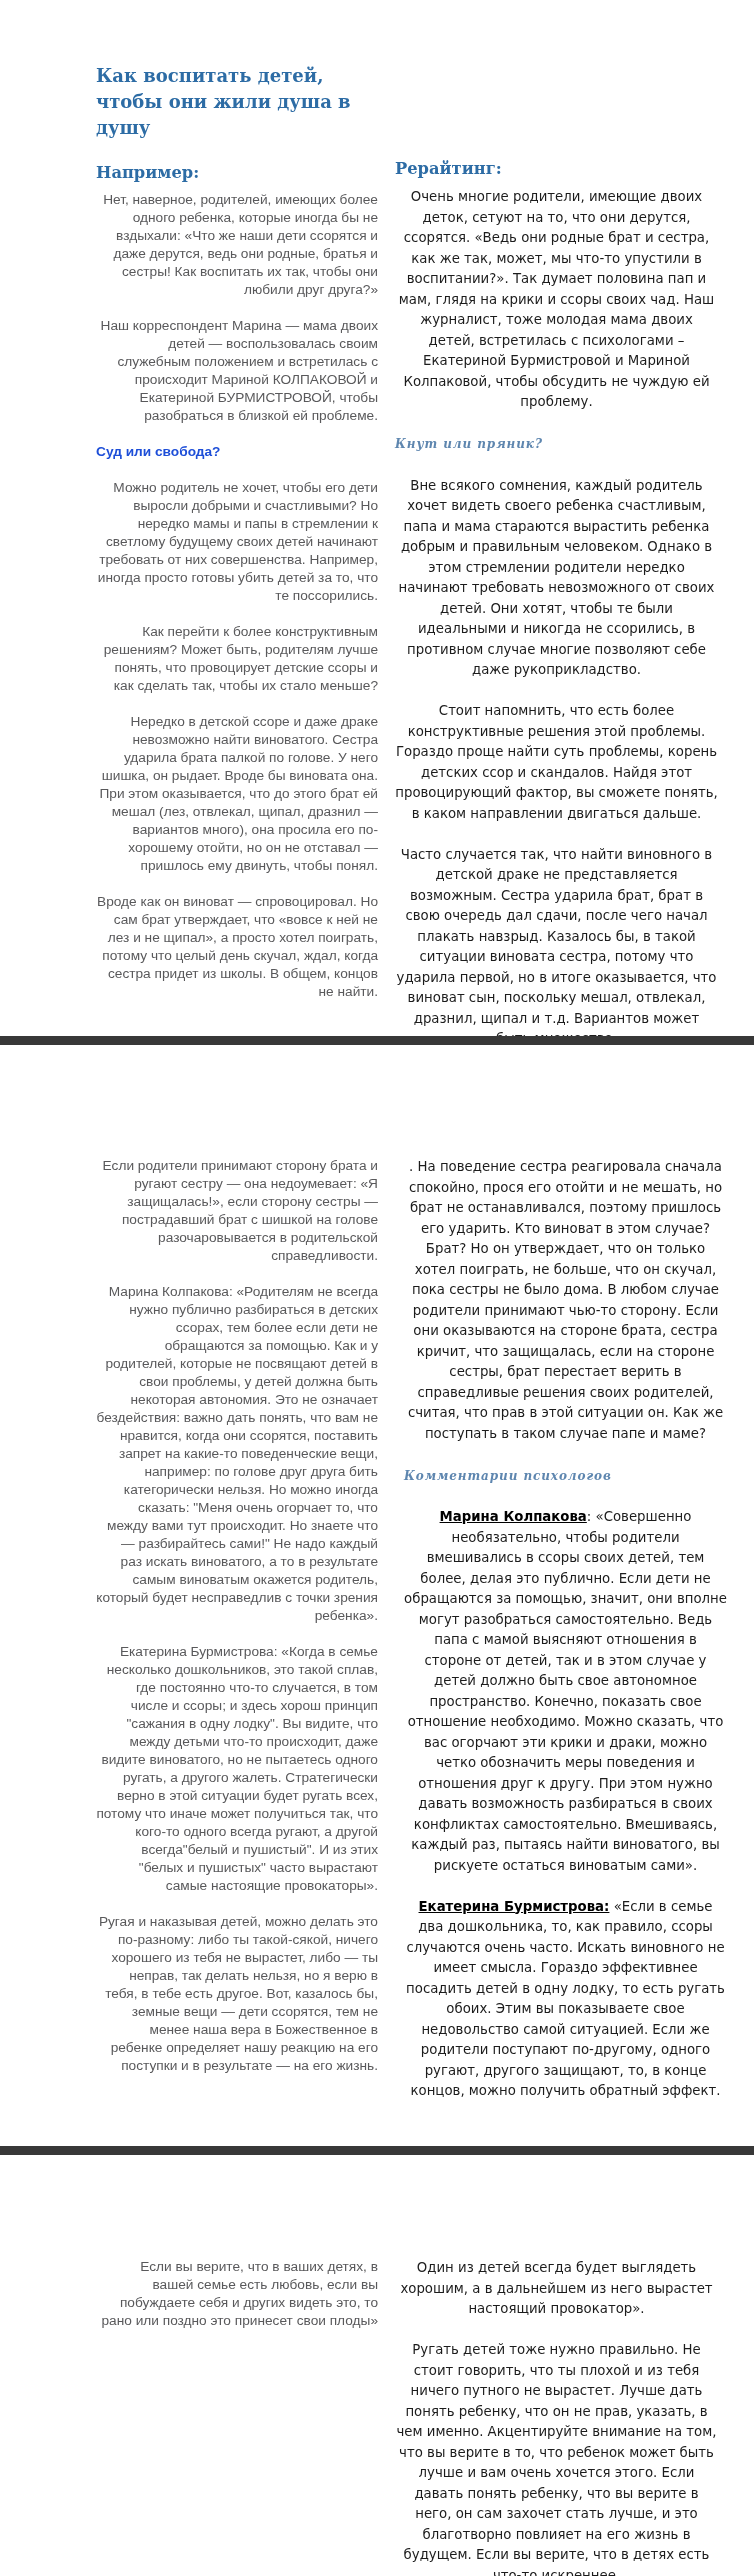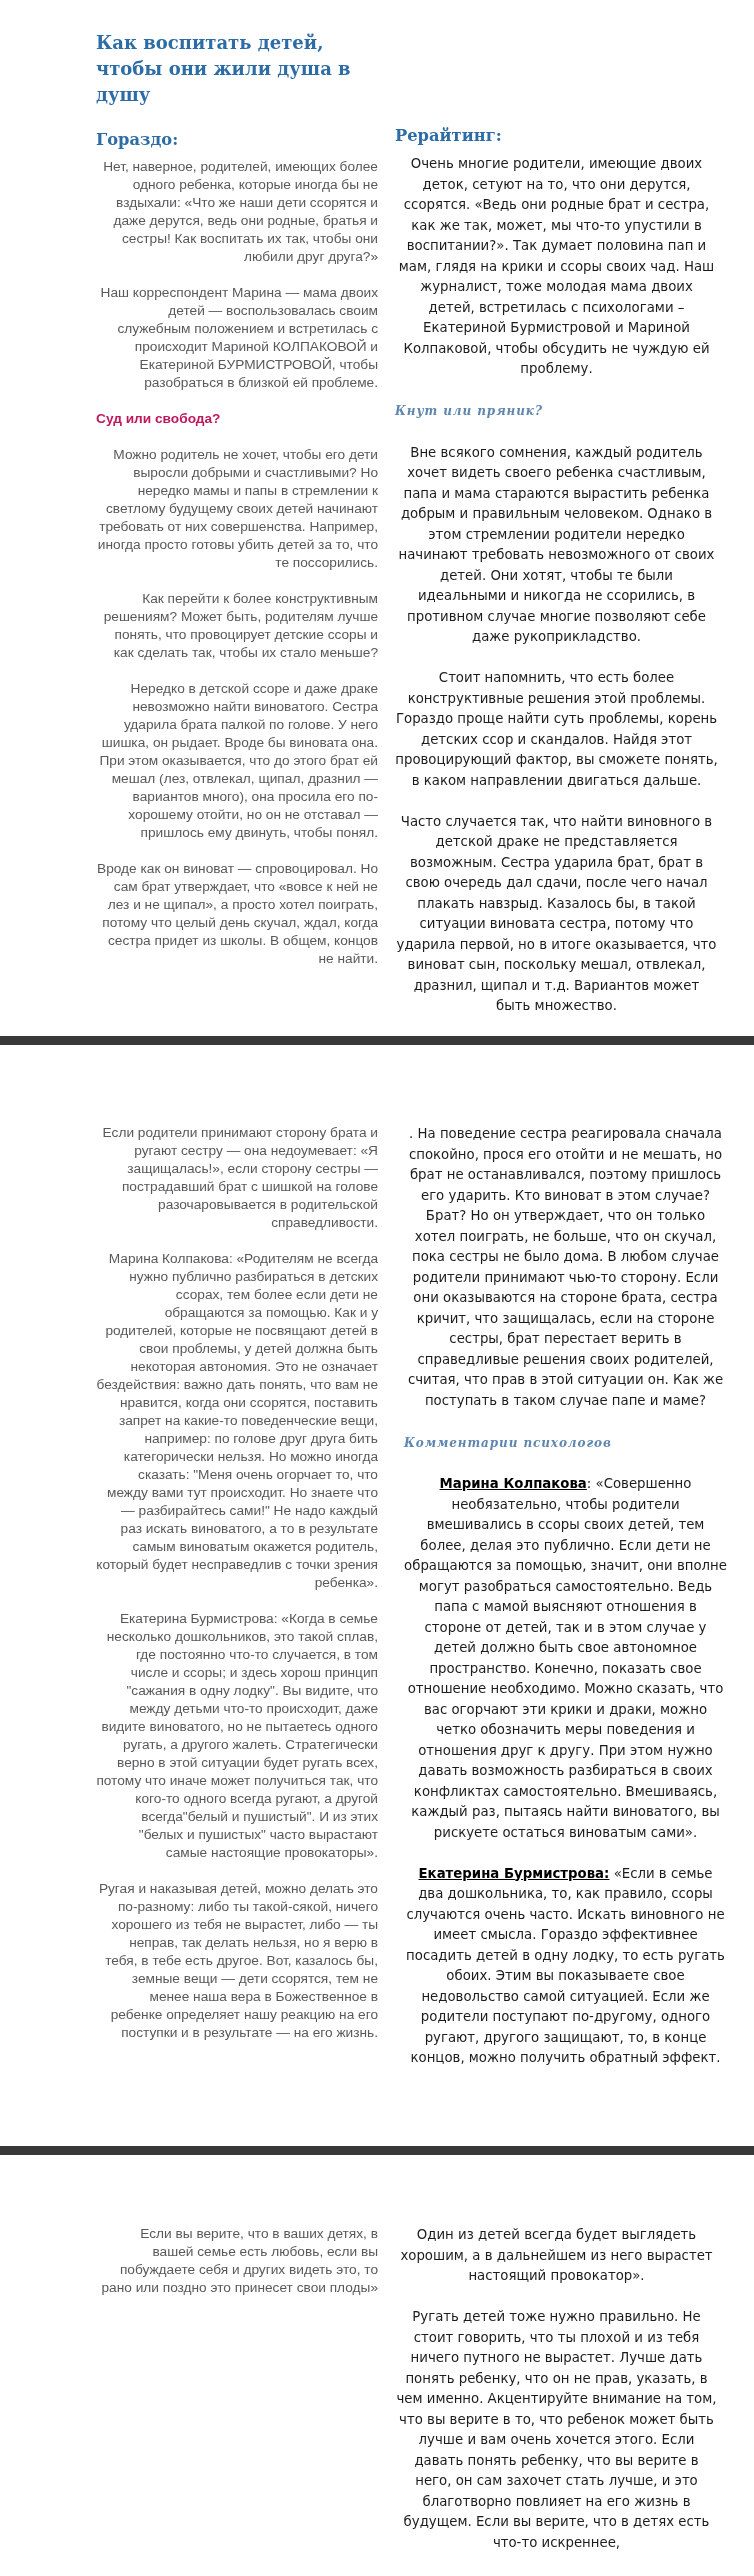--- a/index.html
+++ b/index.html
@@ -2,21 +2,21 @@
 <html style="font-size:13.7px"><head>
 <meta charset="utf-8">
 <style>
   html,body{margin:0;padding:0;}
   body{
     width:755px;height:2576px;position:relative;background:#ffffff;
     overflow:hidden;font-family:"Liberation Sans",sans-serif;
     -webkit-font-smoothing:antialiased;
   }
   .section{position:absolute;left:96px;width:623px;display:grid;
-    grid-template-columns:282px 323px;column-gap:17px;}
+    grid-template-columns:282px 323px;column-gap:17px;margin-top:33px;}
   #section1{top:30px;}
   #section2{top:1124px;gap:26px;}
   #section3{top:2225px;}
   .bar{position:absolute;left:0;width:755px;height:9.4px;background:#383838;}
   #bar1{top:1036px;}
   #bar2{top:2146px;}
 
   .page-title{
     font-family:"DejaVu Serif","Liberation Serif",serif;
     font-weight:bold;font-size:18px;line-height:26px;color:#2d6ca5;
@@ -24,21 +24,21 @@
   }
   .col-heading{
     font-family:"DejaVu Serif","Liberation Serif",serif;
     font-weight:bold;font-size:16.3px;line-height:20.5px;color:#2d6ca5;
     margin:0 0 7.7px 0;
   }
   .col-left p{
     font-size:13.7px;line-height:18px;color:#59595b;margin:0 0 18px 0;text-align:right;
   }
   .sub-dark{
-    font-size:13.7px;line-height:18px;font-weight:bold;color:#be185d;
+    font-size:13.7px;line-height:18px;font-weight:bold;color:#1d4ed8;
     margin:8.6px 0 18px 0;
   }
   .col-right{padding-top:0;}
   #section1 .col-right{padding-top:96px;}
   .col-right p{
     font-family:"DejaVu Sans","Liberation Sans",sans-serif;
     font-size:13.3px;line-height:20.5px;color:#1c1c1c;margin:0 0 20.5px 0;text-align:center;
   }
   .sub-italic{
     font-family:"DejaVu Serif","Liberation Serif",serif;
@@ -46,21 +46,21 @@
     margin:5.1px 0 20.5px 0;letter-spacing:0.9px;
   }
   .author-name{font-weight:bold;text-decoration:underline;color:#000000;}
 </style>
 </head>
 <body>
 
 <div class="section" id="section1">
   <div class="col-left">
     <h1 class="page-title">Как воспитать детей, чтобы они жили душа в душу</h1>
-    <h2 class="col-heading">Гораздо:</h2>
+    <h2 class="col-heading">Например:</h2>
     <p>Нет, наверное, родителей, имеющих более одного ребенка, которые иногда бы не вздыхали: «Что же наши дети ссорятся и даже дерутся, ведь они родные, братья и сестры! Как воспитать их так, чтобы они любили друг друга?»</p>
     <p>Наш корреспондент Марина — мама двоих детей — воспользовалась своим служебным положением и встретилась с происходит Мариной КОЛПАКОВОЙ и Екатериной БУРМИСТРОВОЙ, чтобы разобраться в близкой ей проблеме.</p>
     <h3 class="sub-dark">Суд или свобода?</h3>
     <p>Можно родитель не хочет, чтобы его дети выросли добрыми и счастливыми? Но нередко мамы и папы в стремлении к светлому будущему своих детей начинают требовать от них совершенства. Например, иногда просто готовы убить детей за то, что те поссорились.</p>
     <p>Как перейти к более конструктивным решениям? Может быть, родителям лучше понять, что провоцирует детские ссоры и как сделать так, чтобы их стало меньше?</p>
     <p>Нередко в детской ссоре и даже драке невозможно найти виноватого. Сестра ударила брата палкой по голове. У него шишка, он рыдает. Вроде бы виновата она. При этом оказывается, что до этого брат ей мешал (лез, отвлекал, щипал, дразнил — вариантов много), она просила его по-хорошему отойти, но он не отставал — пришлось ему двинуть, чтобы понял.</p>
     <p>Вроде как он виноват — спровоцировал. Но сам брат утверждает, что «вовсе к ней не лез и не щипал», а просто хотел поиграть, потому что целый день скучал, ждал, когда сестра придет из школы. В общем, концов не найти.</p>
   </div>
   <div class="col-right">
     <h2 class="col-heading">Рерайтинг:</h2>

